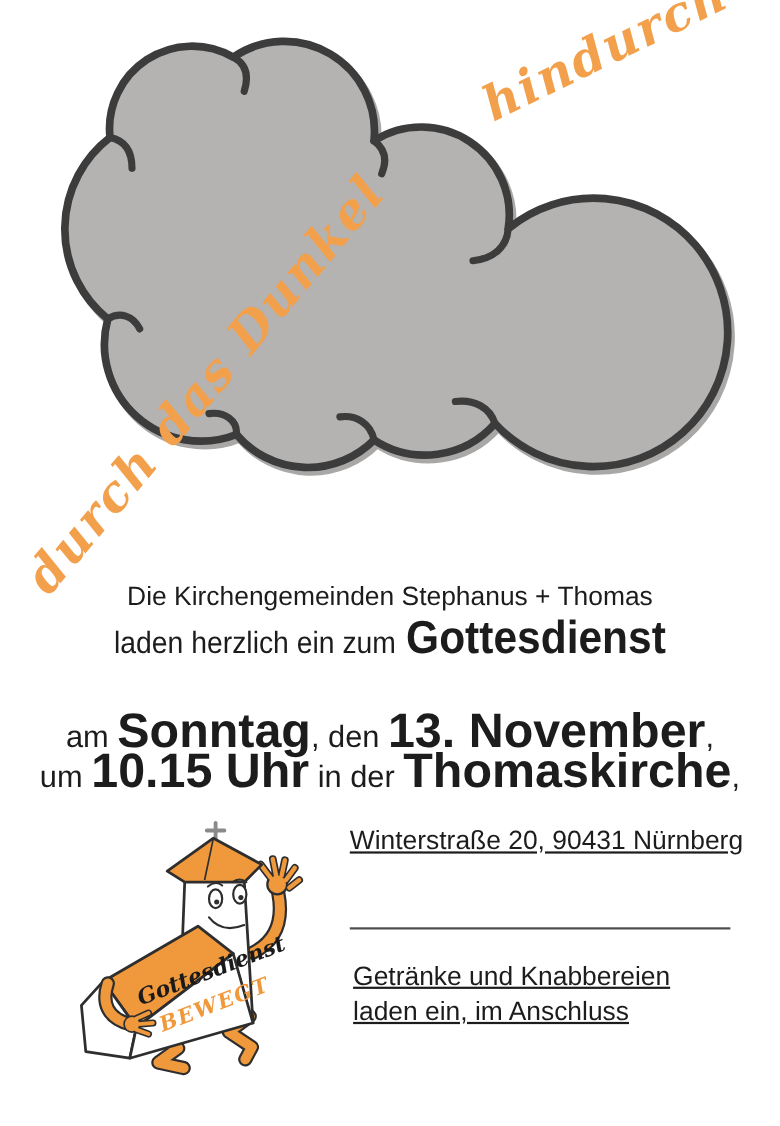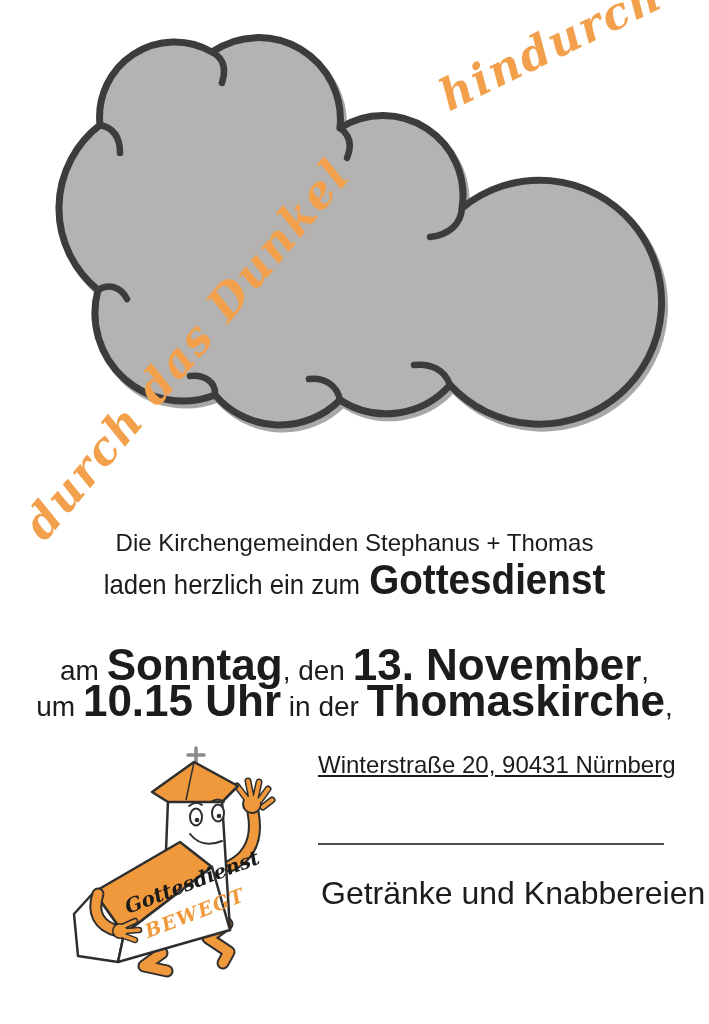--- a/index.html
+++ b/index.html
@@ -30,21 +30,21 @@
   .line{left:0;right:0;text-align:center;line-height:1.12;white-space:nowrap;}
   #line1{top:530px;font-size:24px;}
   #line2{top:556px;font-size:28px;transform:scaleX(0.92);}
   #line2 .big{font-size:42px;font-weight:bold;margin-left:10px;}
   #line3{top:640px;font-size:28px;}
   #line4{top:676px;font-size:28px;}
   .b{font-size:44px;font-weight:bold;}
   
   #address{left:318px;top:751px;font-size:24px;white-space:nowrap;text-decoration:underline;}
   #divider{left:318px;top:843px;width:346px;height:2px;background:#4c4c4c;}
-  #note{left:321px;top:872px;font-size:32px;line-height:1.32;}
+  #note{left:321px;top:872px;font-size:24px;line-height:1.32;text-decoration:underline;}
   
   #cloud-svg{left:55px;top:15px;}
   #mascot-svg{left:72px;top:742px;}
   svg text.mascot-script{
     font-family:"DejaVu Serif", serif;font-style:italic;font-weight:bold;
   }
 </style>
 </head>
 <body>
 
@@ -67,20 +67,21 @@
 <div id="line3" class="abs line"><span>am </span><span class="b">Sonntag</span><span>, den </span><span class="b">13. November</span><span>,</span></div>
 
 <div id="line4" class="abs line"><span>um </span><span class="b">10.15 Uhr</span><span> in der </span><span class="b">Thomaskirche</span><span>,</span></div>
 
 <div id="address" class="abs">Winterstraße 20, 90431 Nürnberg</div>
 
 <div id="divider" class="abs"></div>
 
 <div id="note" class="abs">
   <div>Getränke und Knabbereien</div>
+  <div>laden ein, im Anschluss</div>
 </div>
 
 <svg id="mascot-svg" class="abs" width="210" height="250" viewBox="0 0 210 250">
 
   <g>
     <path d="M 158 124 C 178 114 186 96 181 70" fill="none" stroke="#2e2e2e" stroke-width="13" stroke-linecap="round"></path>
     <path d="M 158 124 C 178 114 186 96 181 70" fill="none" stroke="#f0993c" stroke-width="9" stroke-linecap="round"></path>
     <g>
       <circle cx="180" cy="62" r="10" fill="#2e2e2e"></circle>
       <path d="M174 56 L165 44 M179 54 L176 39 M184 54 L187 40 M188 58 L196 47 M191 65 L200 58" stroke="#2e2e2e" stroke-width="7" stroke-linecap="round" fill="none"></path>

